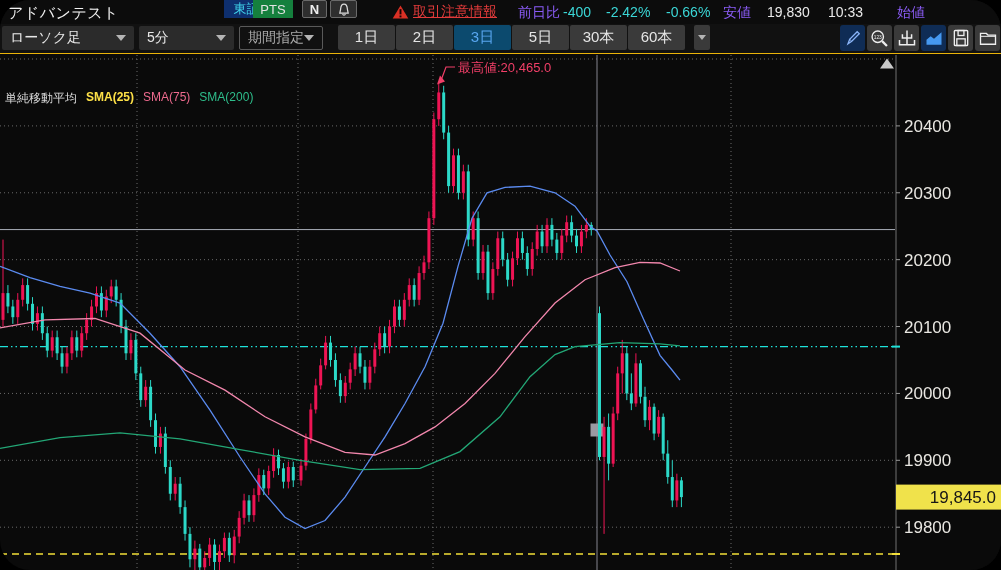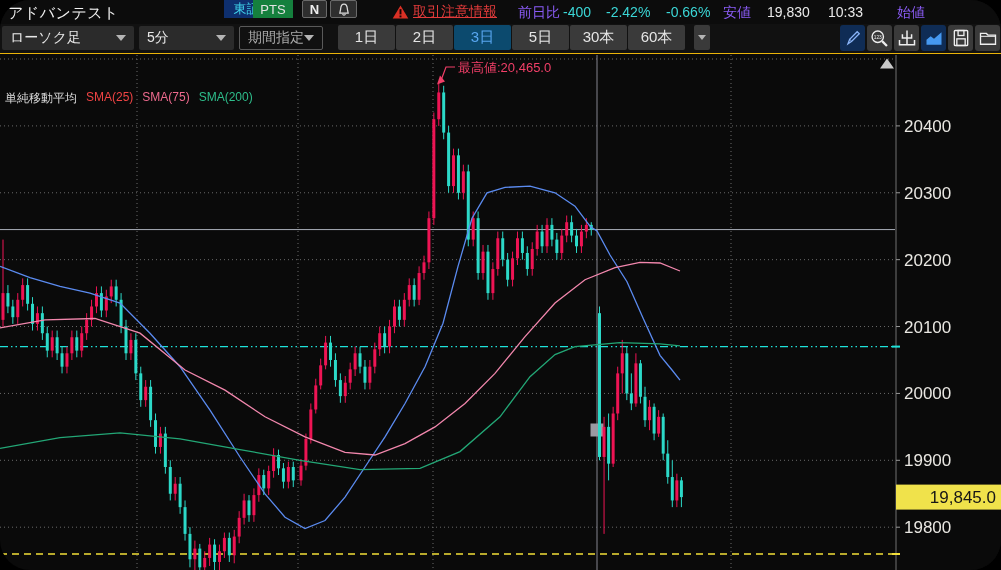--- a/index.html
+++ b/index.html
@@ -130,21 +130,21 @@
     <div class="ibtn" style="left:975px;">
       <svg width="20" height="20" viewBox="0 0 24 24">
         <path d="M3 6.5 H10 L12 8.5 H21 V19.5 H3 Z" fill="none" stroke="#eee" stroke-width="1.6"></path>
         <line x1="3" y1="10" x2="21" y2="10" stroke="#eee" stroke-width="1.2"></line>
       </svg>
     </div>
   </div>
 
   <div id="legend">
     <span class="t">単純移動平均</span>
-    <span id="lg25" style="color: #ef4444;">SMA(25)</span>
+    <span id="lg25" style="color: #fde047; font-weight: bold;">SMA(25)</span>
     <span id="lg75" style="color: rgb(238, 106, 142);">SMA(75)</span>
     <span id="lg200" style="color: rgb(46, 189, 139);">SMA(200)</span>
   </div>
 
   <svg id="chart" width="1001" height="515">
     <g id="gGrid">
         <line x1="0" y1="4.012987012987013" x2="895" y2="4.012987012987013" stroke="#6a6a6a" stroke-width="1" stroke-dasharray="1 3"></line>
         <line x1="0" y1="70.8961038961039" x2="895" y2="70.8961038961039" stroke="#6a6a6a" stroke-width="1" stroke-dasharray="1 3"></line>
         <line x1="0" y1="137.7792207792208" x2="895" y2="137.7792207792208" stroke="#6a6a6a" stroke-width="1" stroke-dasharray="1 3"></line>
         <line x1="0" y1="204.66233766233765" x2="895" y2="204.66233766233765" stroke="#6a6a6a" stroke-width="1" stroke-dasharray="1 3"></line>

